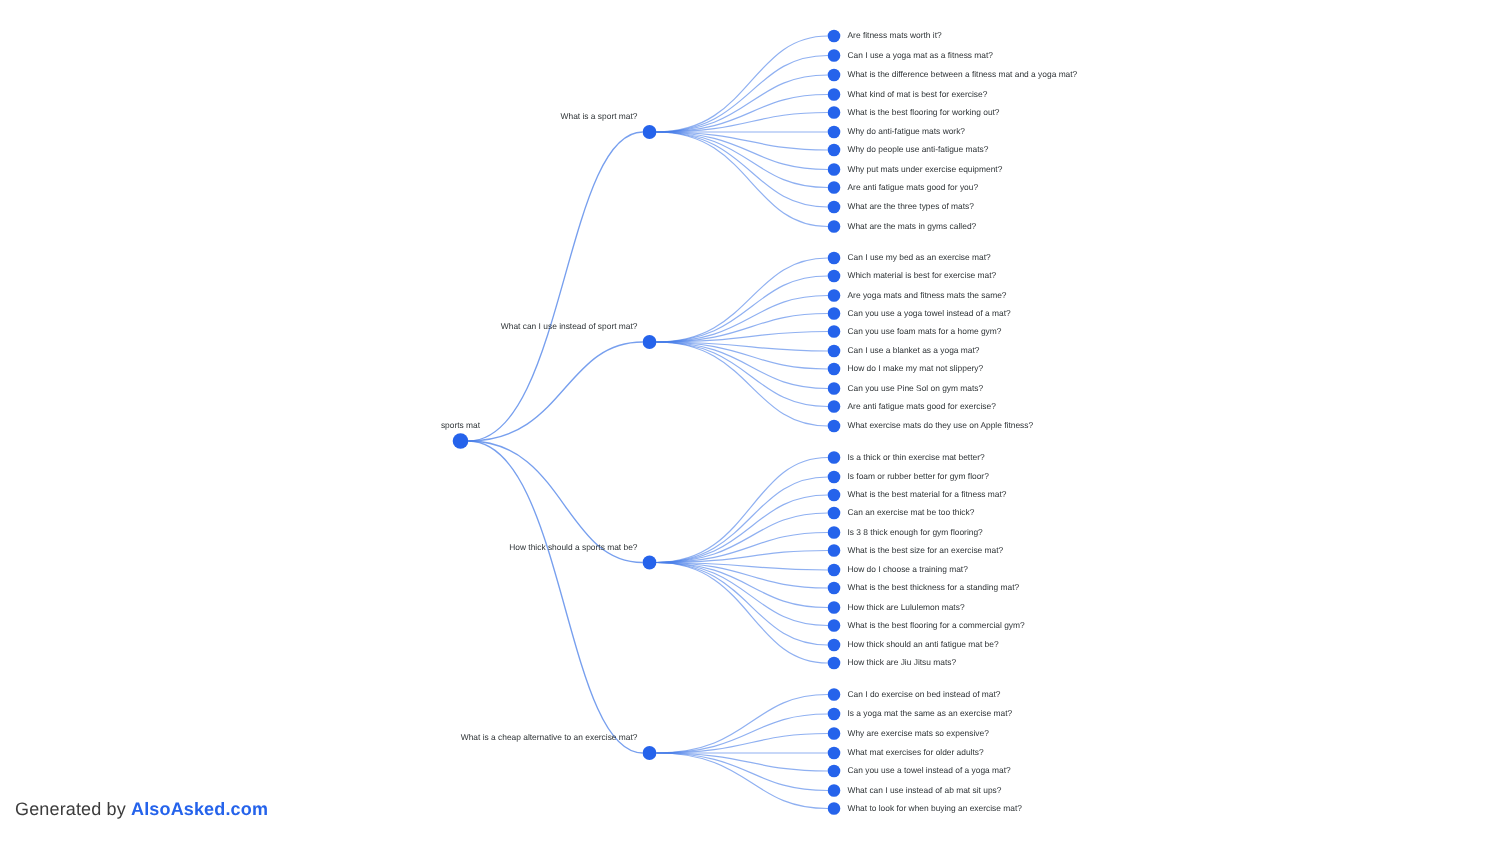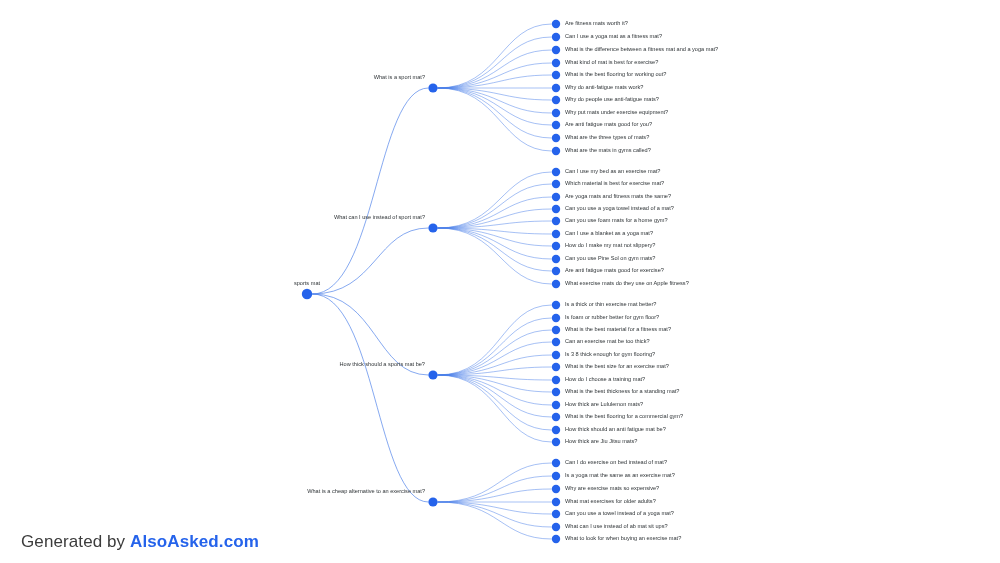--- a/index.html
+++ b/index.html
@@ -18,22 +18,22 @@
   .node-label{
     font-family:"Liberation Sans", sans-serif;
     fill:#2f3437;
     font-size:5.6px;
     dominant-baseline:middle;
   }
   .node-label-branch{font-size:5.6px;text-anchor:end;}
   .node-label-root{font-size:5.6px;text-anchor:middle;}
   .footer{
     position:absolute;
-    left:21px;top:532px;
-    font-size:17px;
+    left:10px;top:532px;
+    font-size:12px;
     color:#3c3c3c;
     letter-spacing:.1px;
     white-space:nowrap;
   }
   .footer .brand{color:#2563eb;font-weight:bold;}
 </style>
 </head>
 <body>
 
 <svg id="graph" viewBox="0 0 1000 563" xmlns="http://www.w3.org/2000/svg">

